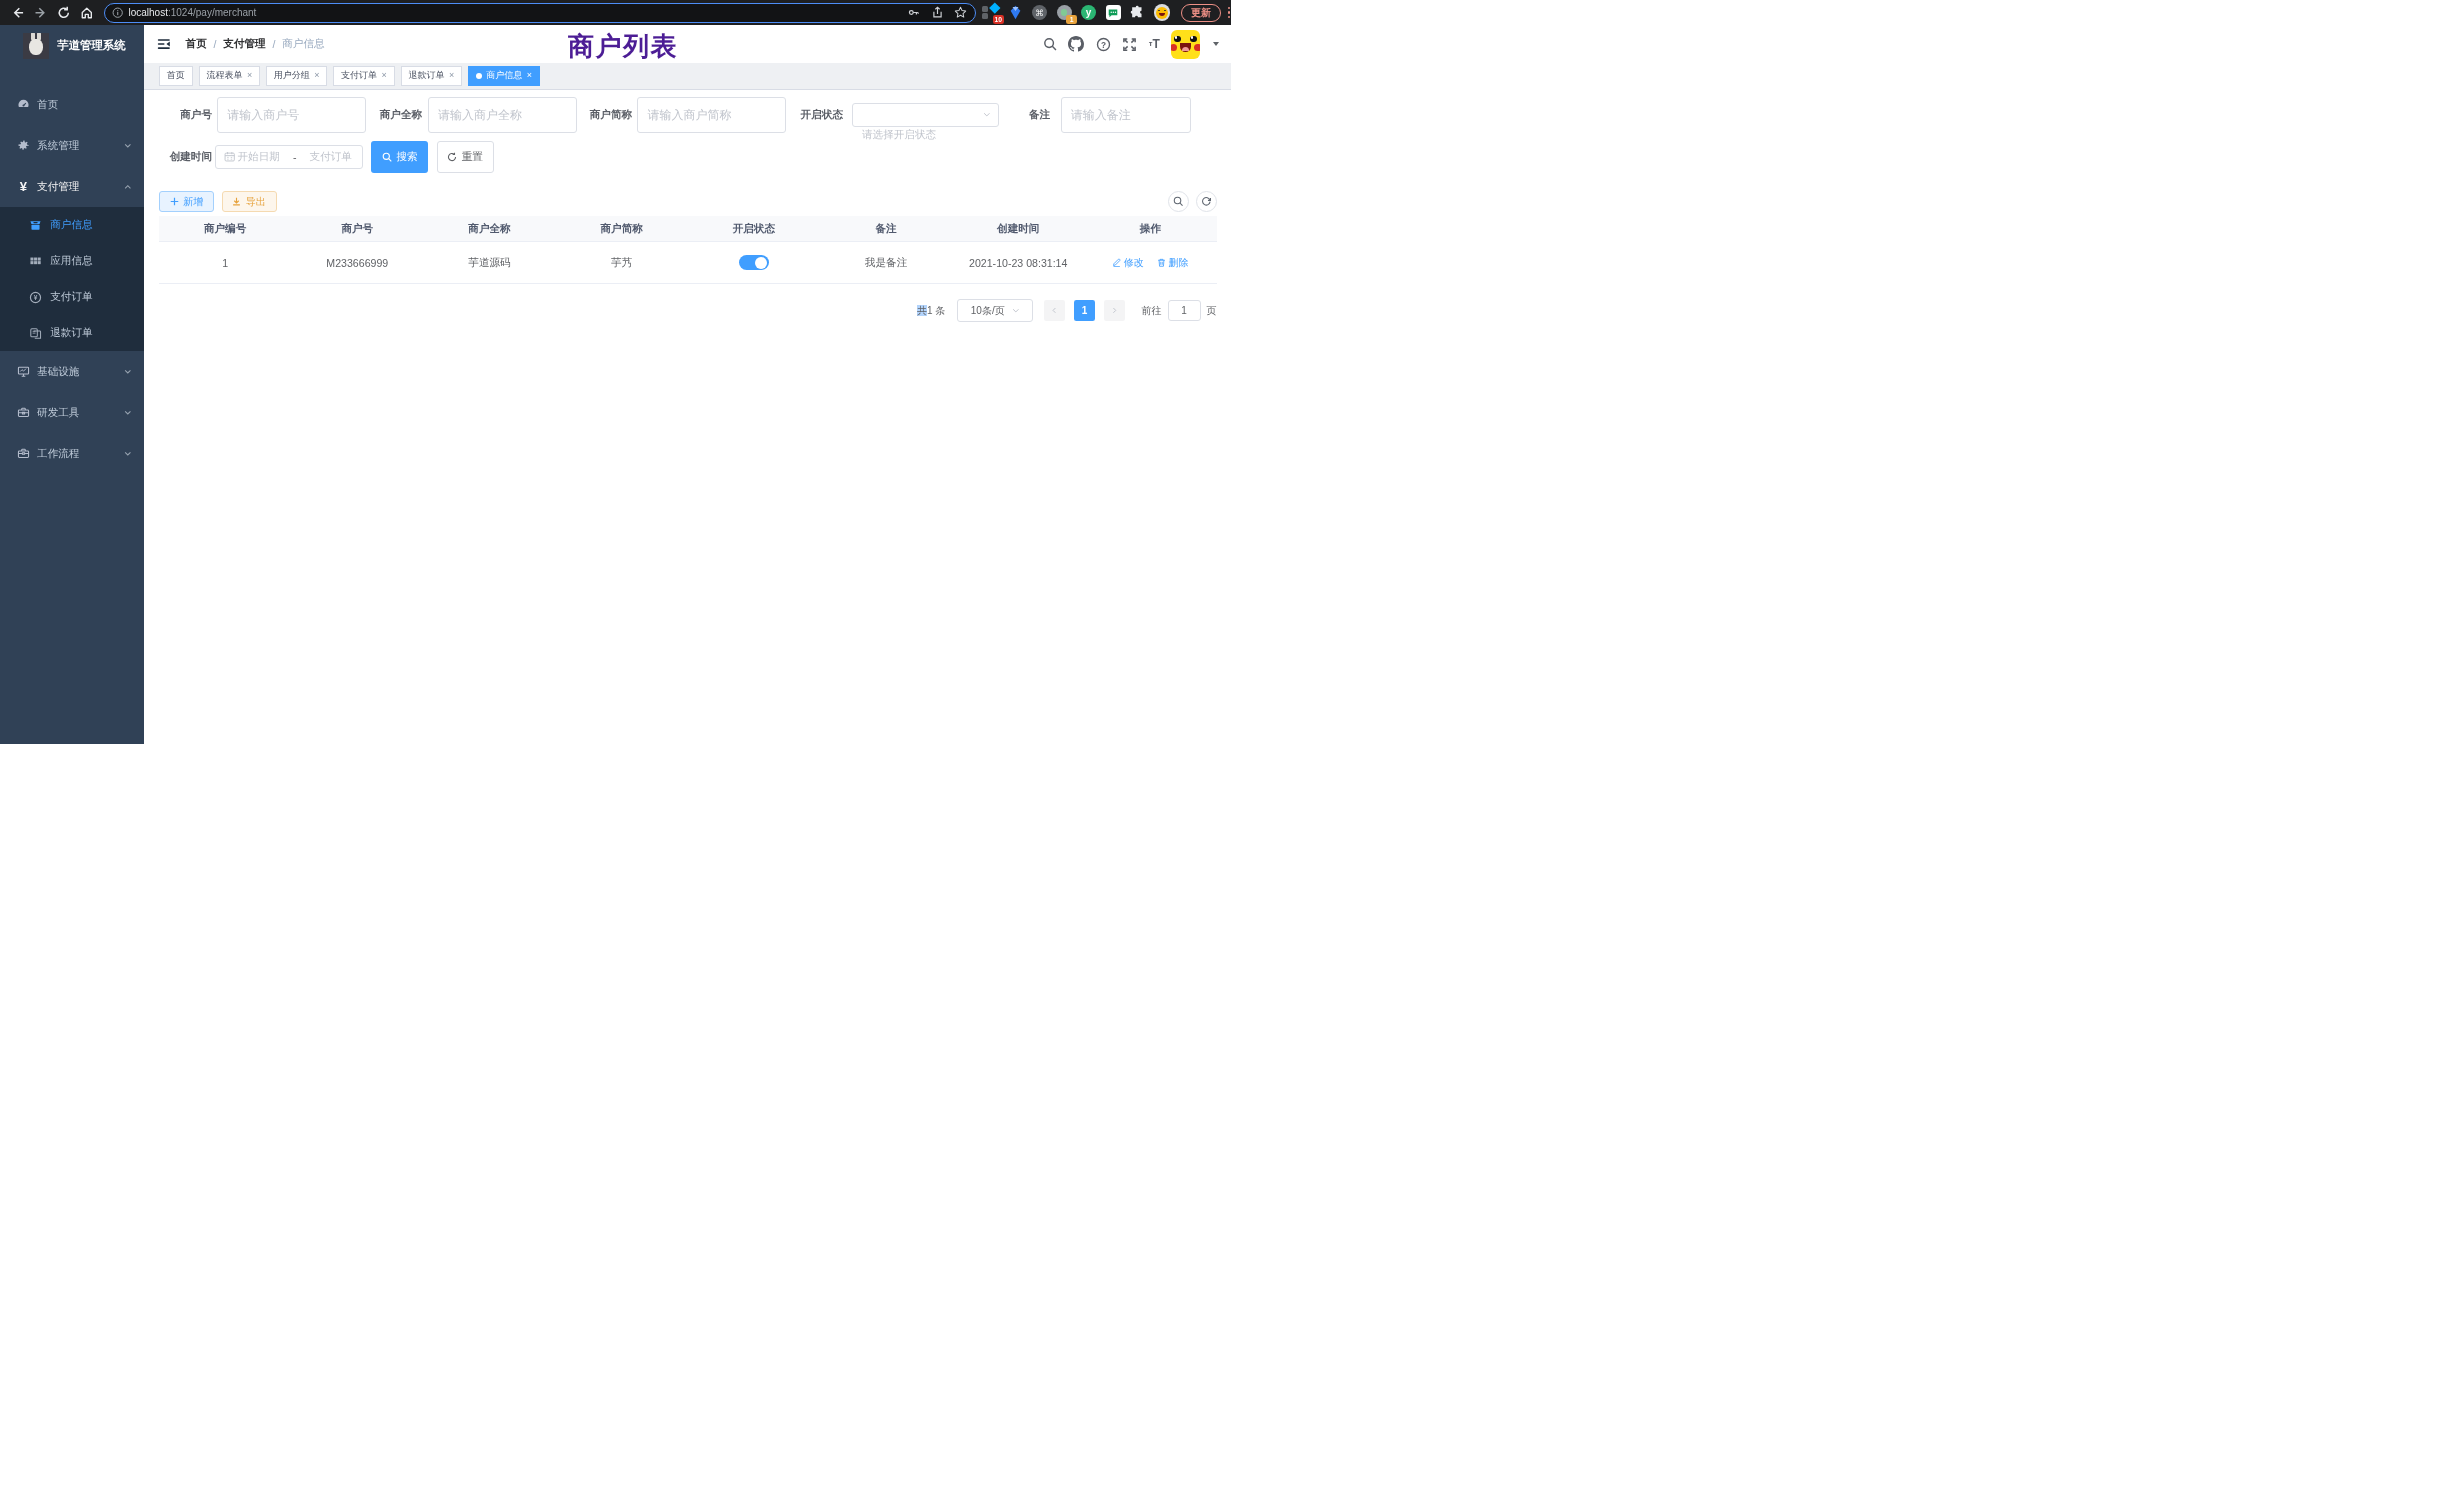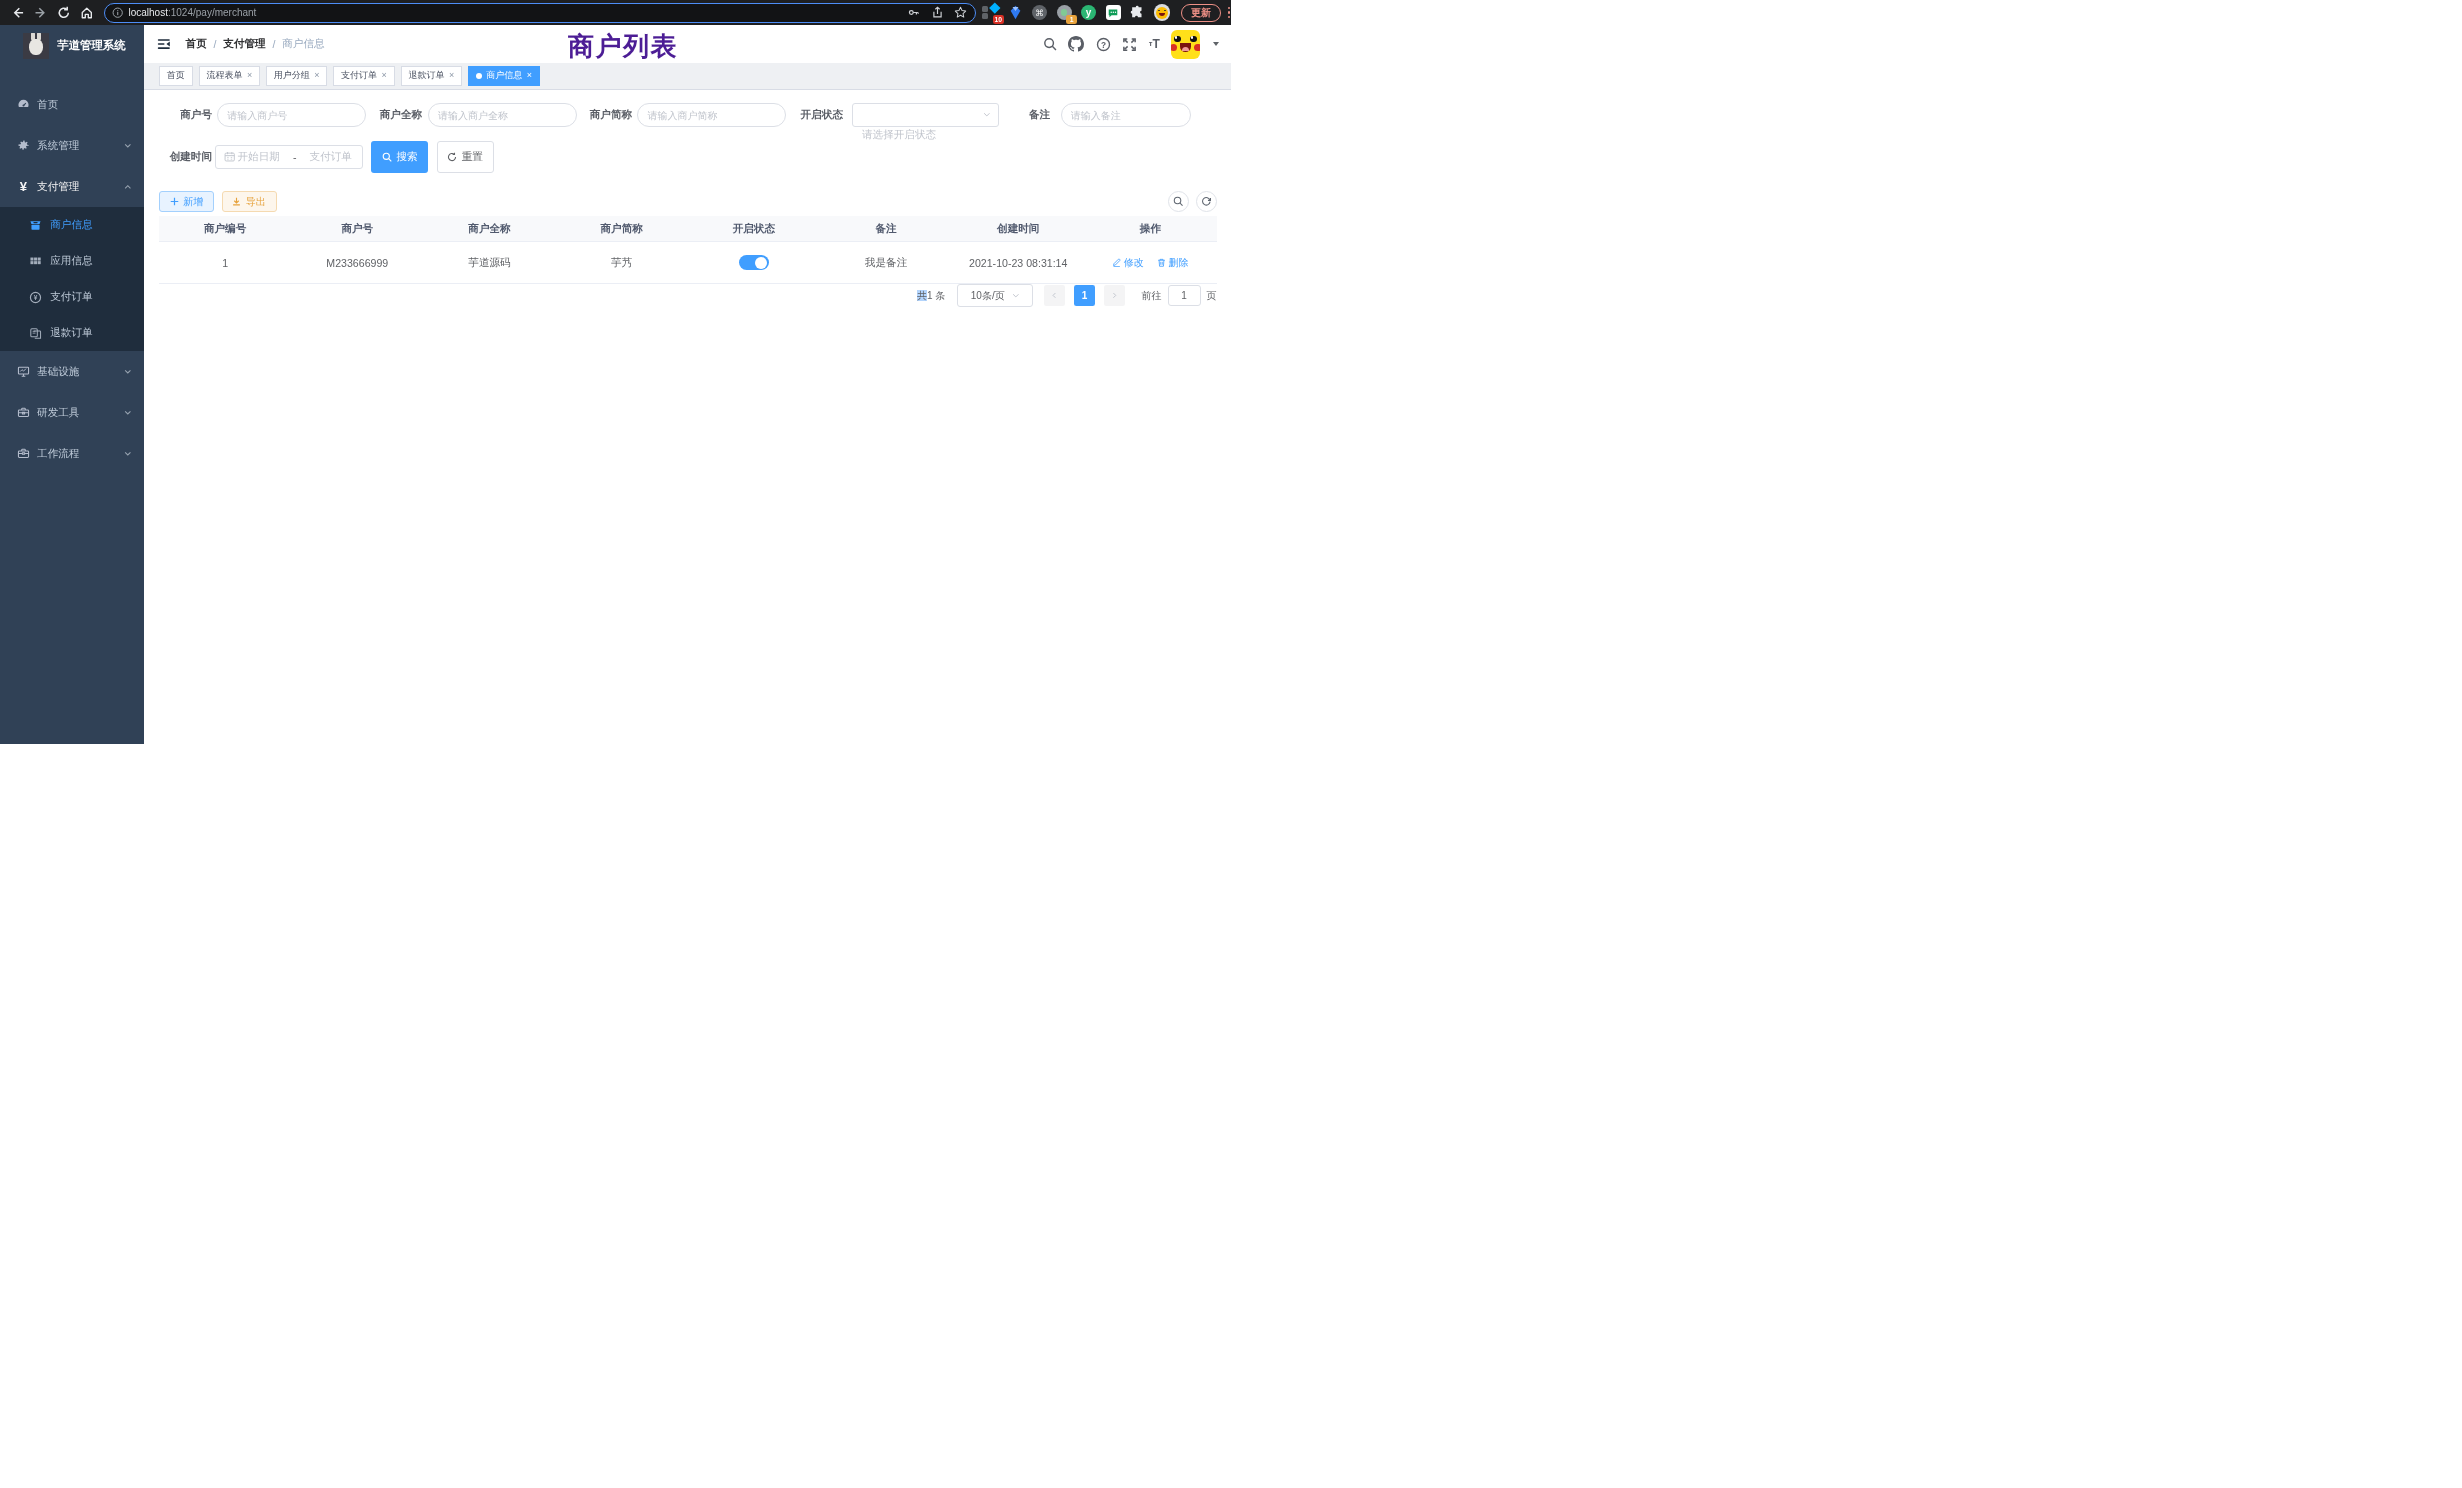--- a/index.html
+++ b/index.html
@@ -71,21 +71,21 @@
   .tab .x { font-size:9px; color:#8e99a8; line-height:1; }
   .tab.active { background:#409eff; border-color:#409eff; color:#fff; }
   .tab.active .x { color:#fff; }
   .tab .dot { width:6px; height:6px; border-radius:50%; background:#fff; }
 
   .content { flex:1; padding:0 14.4px 0 15px; background:#fff; overflow:hidden; }
   .frow { display:flex; align-items:center; height:24px; }
   .frow.r1 { margin-top:13.6px; }
   .frow.r2 { margin-top:18px; }
   .flabel { font-size:10.6px; color:#5a5e66; font-weight:600; text-align:right; flex:none; }
-  .inp { height:24px; border:0.8px solid #dcdfe6; border-radius:12px; font-size:10px; color:#606266; padding:0 9px; flex:none; }
+  .inp { height:36px; border:0.8px solid #dcdfe6; border-radius:3px; font-size:12px; color:#606266; padding:0 9px; flex:none; }
   .inp::placeholder { color:#c0c4cc; }
   .sel { height:24px; border:0.8px solid #dcdfe6; border-radius:3px; display:flex; align-items:center; padding:0 7.6px 0 9px; flex:none; cursor:pointer; }
   .sel .ph { font-size:10.6px; color:#c0c4cc; flex:1;margin-top:40px; }
   .sel .sc { width:7.6px; height:7.6px; flex:none; }
   .dateinp { height:24px; border:0.8px solid #dcdfe6; border-radius:3px; display:flex; align-items:center; padding:0 7.6px; flex:none; }
   .dateinp .dph { font-size:10.6px; color:#c0c4cc; text-align:center; }
   .dateinp .dsep { font-size:10.6px; color:#606266; margin:0 10.6px; }
   .btn { height:32px; border-radius:3px; font-size:10.6px; display:inline-flex; align-items:center; justify-content:center; gap:4.5px; cursor:pointer; border:0.8px solid transparent; flex:none; }
   .btn-primary { background:#409eff; color:#fff; width:57px; }
   .btn-plain { background:#fff; border-color:#dcdfe6; color:#606266; width:57px; }
@@ -96,21 +96,21 @@
   .circ-btn { width:21px; height:21px; border-radius:50%; border:0.8px solid #e0e3e9; background:#fff; display:flex; align-items:center; justify-content:center; cursor:pointer; }
 
   table.grid { width:100%; margin-top:3.8px; border-collapse:collapse; table-layout:fixed; }
   table.grid th { height:26px; background:#f8f9fb; color:#515a6e; font-size:10.6px; font-weight:600; border-bottom:0.8px solid #ebeef5; }
   table.grid td { height:42px; color:#606266; font-size:10.6px; text-align:center; border-bottom:0.8px solid #ebeef5; background:#fff; }
   .switch { width:30px; height:15px; border-radius:7.6px; background:#409eff; position:relative; display:inline-block; cursor:pointer; vertical-align:middle; }
   .switch .knob { position:absolute; right:1.5px; top:1.5px; width:12px; height:12px; border-radius:50%; background:#fff; }
   .op-link { color:#409eff; font-size:10px; display:inline-flex; align-items:center; gap:2.3px; cursor:pointer; }
   .op-link + .op-link { margin-left:10.6px; }
 
-  .pager { margin-top:0; display:flex; align-items:center; justify-content:flex-end; font-size:10px; color:#606266; }
+  .pager { margin-top:15px; display:flex; align-items:center; justify-content:flex-end; font-size:10px; color:#606266; }
   .hl { background:#b3d4fc; }
   .psize { width:76px; height:23px; border:0.8px solid #dcdfe6; border-radius:3px; display:flex; align-items:center; justify-content:center; gap:7.6px; margin-left:12px; cursor:pointer; }
   .pbtn { width:21px; height:21px; border-radius:2.3px; background:#f4f4f5; display:flex; align-items:center; justify-content:center; margin-left:10.6px; cursor:pointer; }
   .pbtn.num { background:#409eff; color:#fff; font-weight:bold; margin-left:9px; }
   .pbtn.nx { margin-left:9px; }
   .parr { width:6.8px; height:6.8px; }
   .goto-lbl { margin-left:16.7px; }
   .goto-inp { width:33px; height:21px; border:0.8px solid #dcdfe6; border-radius:3px; text-align:center; font-size:10px; color:#606266; margin-left:6px; }
   .page-unit { margin-left:6px; }
 

